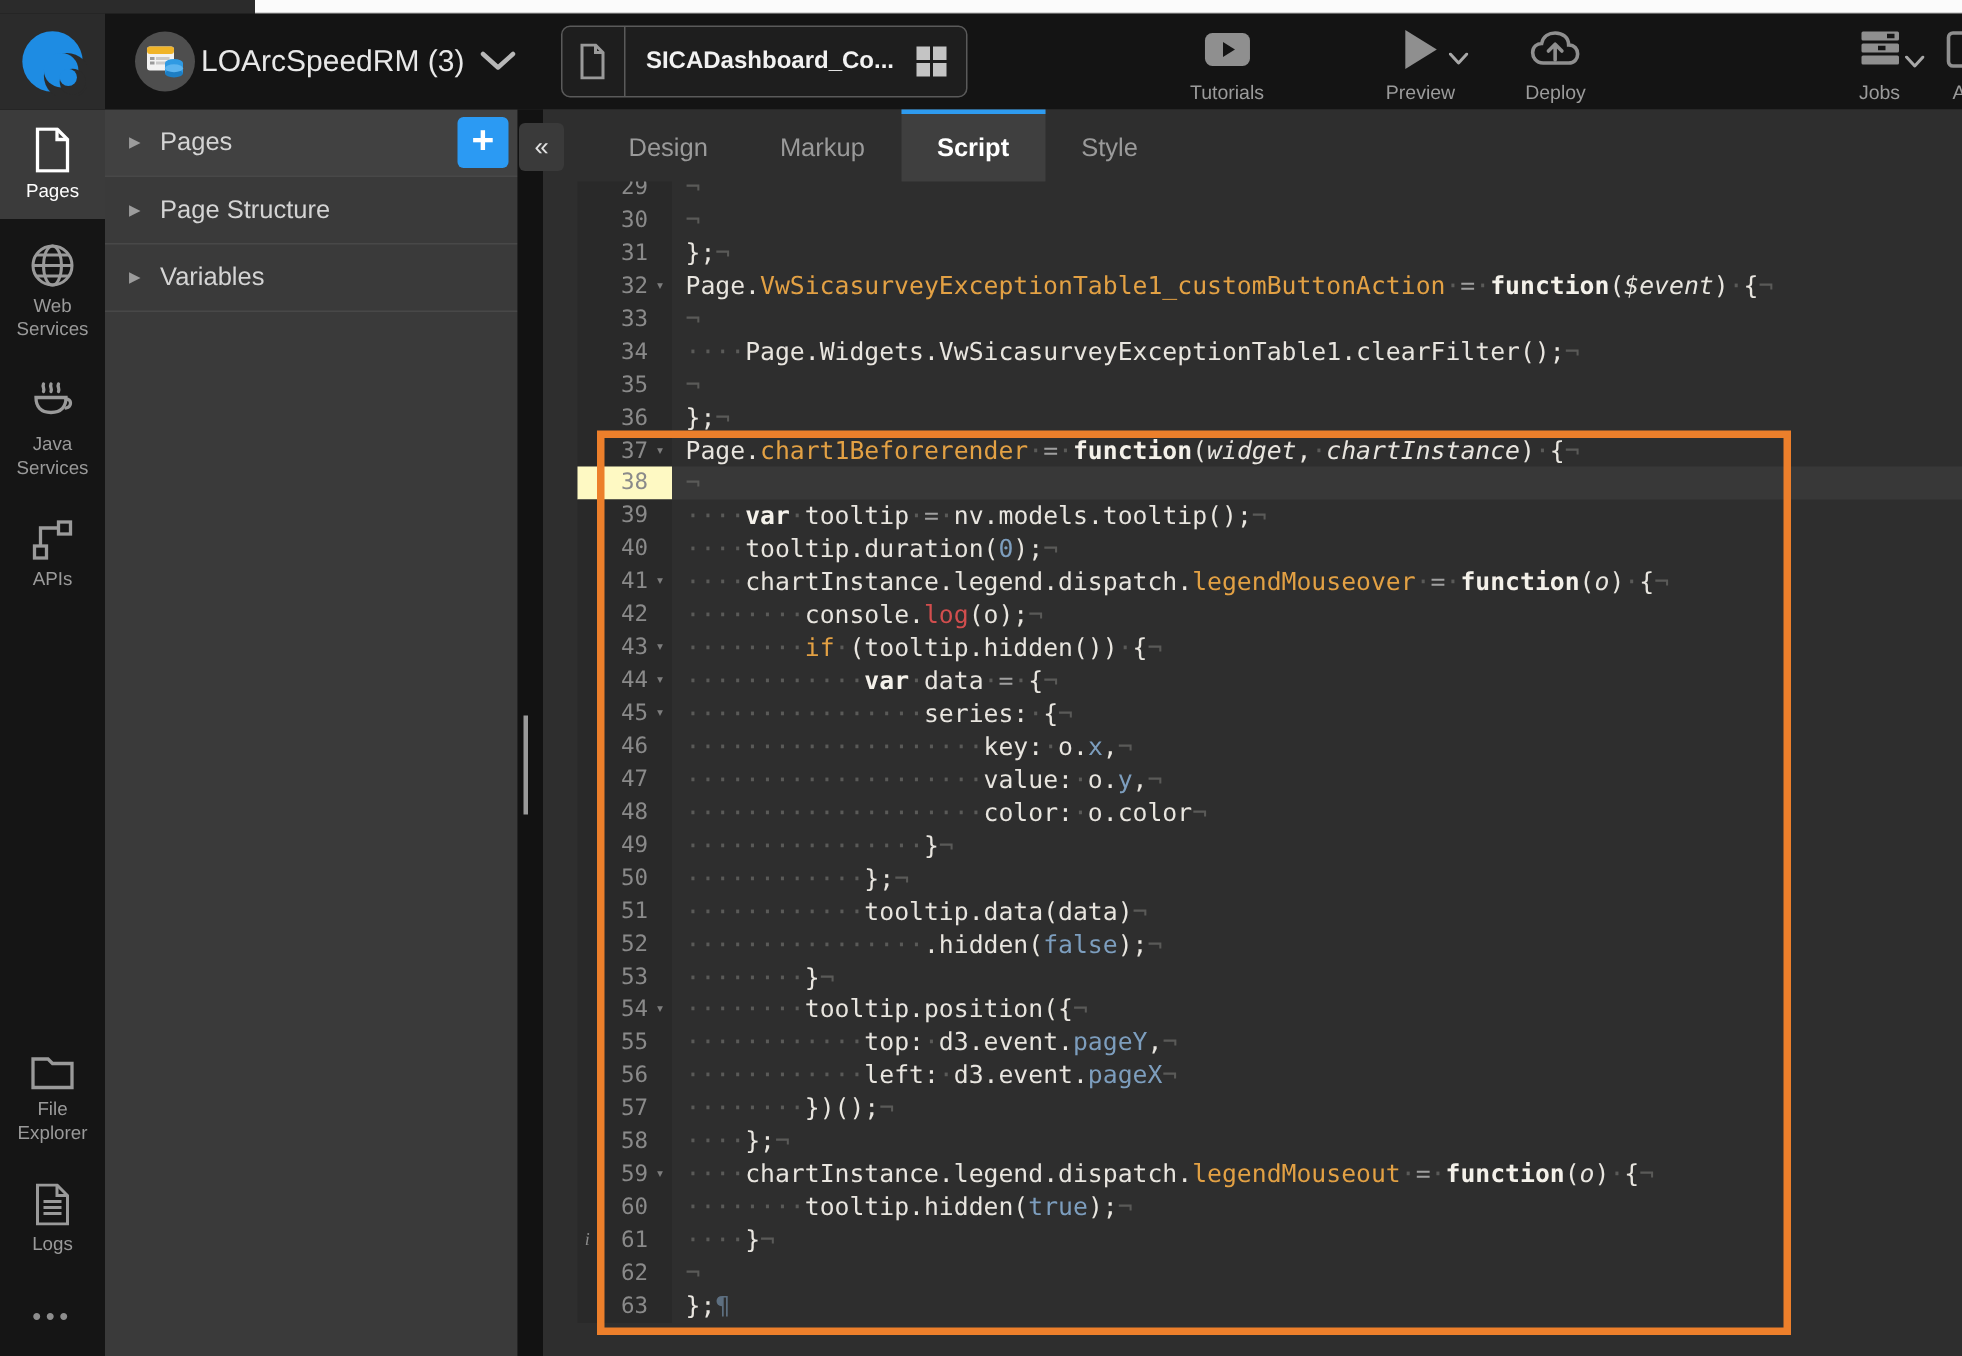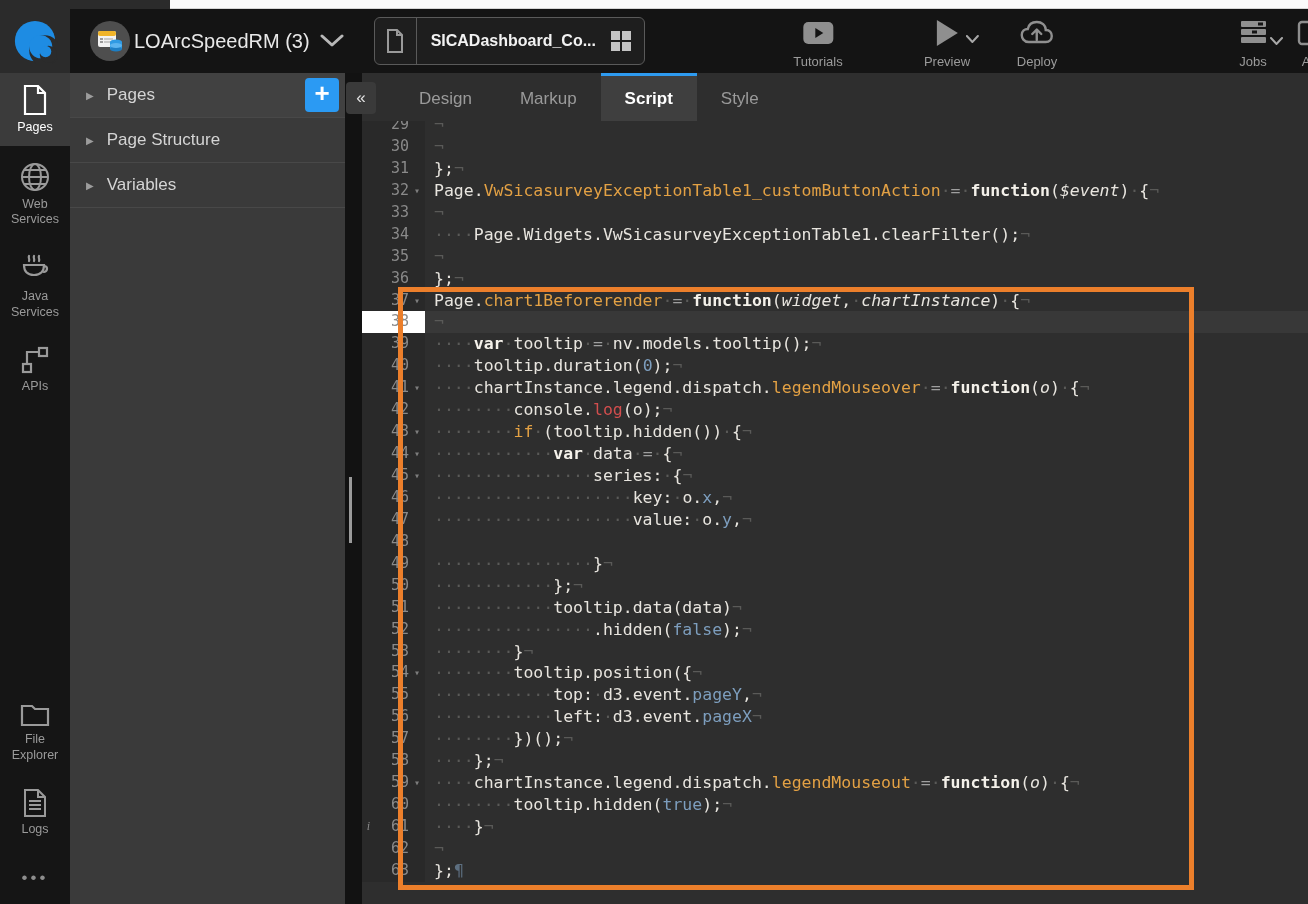--- a/index.html
+++ b/index.html
@@ -56,26 +56,26 @@
                   border-radius:4px; color:#e2e2e2; font-size:17px; display:flex; align-items:center;
                   justify-content:center; z-index:30; cursor:pointer; }
 
   .editor { flex:1; display:flex; flex-direction:column; background:#2e2e2e; min-width:0; }
   .tabs { height:48px; display:flex; align-items:stretch; padding-left:33px; background:#2e2e2e;
           position:relative; z-index:2; flex:none; }
   .tab { display:flex; align-items:center; padding:0 24px; color:#9a9a9a; font-size:17px;
          border-top:3px solid transparent; cursor:pointer; }
   .tab.active { background:#3f3f3f; color:#ffffff; border-top-color:#2e9bf0; font-weight:600; }
 
-  .code { position:relative; top:-7px; z-index:1; }
+  .code { position:relative; top:-7px; z-index:1;padding-left:23px; }
   .line-row { display:flex; height:21.94px; line-height:21.94px; font-size:16.5px;
               font-family:"DejaVu Sans Mono","Liberation Mono",monospace; }
   .line-row.hl { background:#383838; }
   .gut { width:63px; background:#292929; display:flex; align-items:center; flex:none; }
-  .line-row.hl .gut { background:#ffffff; }
+  .line-row.hl .gut { background:#fef9c3; }
   .ginfo { width:13px; color:#8a8a8a; font-size:12px; font-style:italic; text-align:center; font-family:"Liberation Serif",serif; }
   .gnum { flex:1; text-align:right; color:#8a8a8a; font-size:15px; }
   .gfold { width:16px; color:#7d7d7d; font-size:10px; text-align:center; }
   .codetext { padding-left:9px; white-space:pre; color:#e8e5df; }
   .tok-d { color:#e8e5df; }
   .tok-o { color:#e3a144; }
   .tok-r { color:#d24e4e; }
   .tok-b { color:#7d9ebe; }
   .tok-k { color:#f4f1ea; font-weight:bold; }
   .tok-i { color:#e8e5df; font-style:italic; }
@@ -443,20 +443,21 @@
               <span class="gfold"></span>
             </div>
             <div class="codetext"><span class="tok-ws">····················</span><span class="tok-d">value:</span><span class="tok-ws">·</span><span class="tok-d">o.</span><span class="tok-b">y</span><span class="tok-d">,</span><span class="tok-ws">¬</span></div>
           </div>
           <div class="line-row">
             <div class="gut">
               <span class="ginfo"></span>
               <span class="gnum">48</span>
               <span class="gfold"></span>
             </div>
+            <div class="codetext"><span class="tok-ws">····················</span><span class="tok-d">color:</span><span class="tok-ws">·</span><span class="tok-d">o.color</span><span class="tok-ws">¬</span></div>
           </div>
           <div class="line-row">
             <div class="gut">
               <span class="ginfo"></span>
               <span class="gnum">49</span>
               <span class="gfold"></span>
             </div>
             <div class="codetext"><span class="tok-ws">················</span><span class="tok-d">}</span><span class="tok-ws">¬</span></div>
           </div>
           <div class="line-row">

